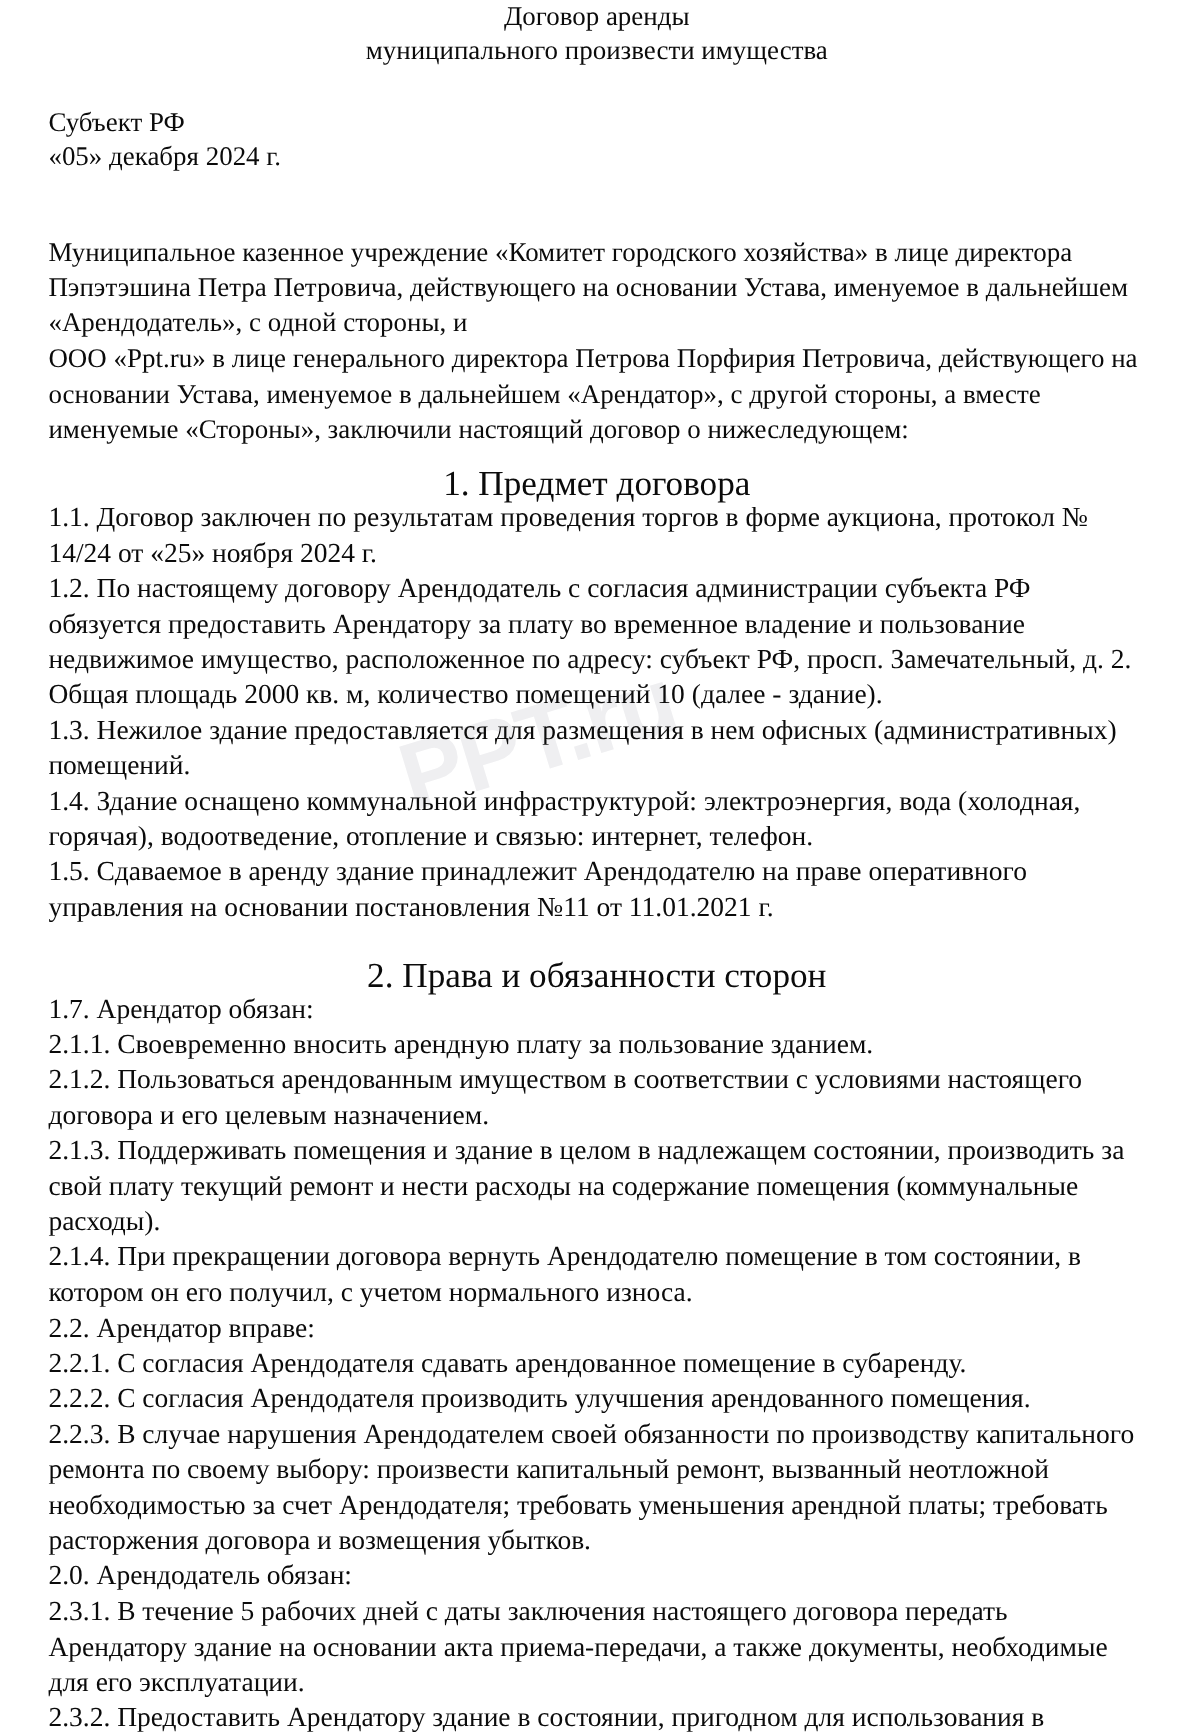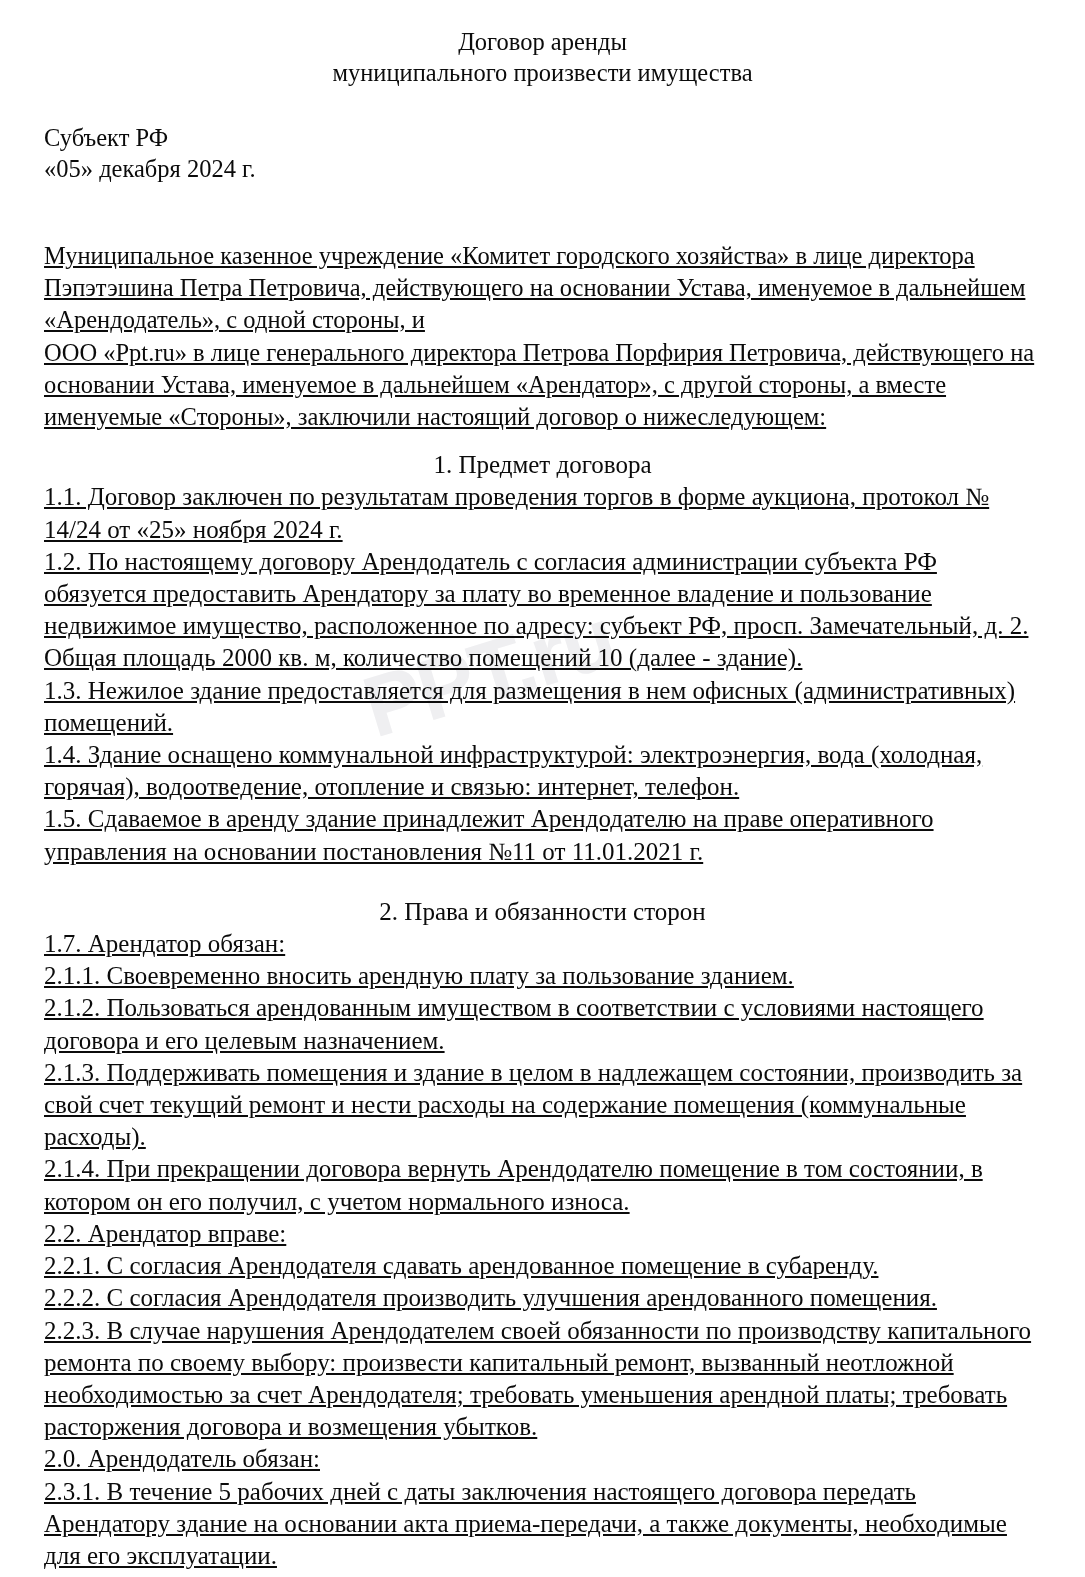--- a/index.html
+++ b/index.html
@@ -47,21 +47,20 @@
     padding: 0 44px;
     box-sizing: border-box;
   }
 
   
   .doc-title {
     text-align: center;
     font-size: 24.5px;
     line-height: 31px;
     margin: 0;
-    padding-top: 26px;
   }
   .doc-title .line {
     display: block;
   }
 
   
   .meta-row {
     display: flex;
     justify-content: space-between;
     align-items: baseline;
@@ -76,26 +75,25 @@
   
   .body-block {
     margin-top: 56px;
     font-size: 24.5px;
     line-height: 32.2px;
   }
   .para {
     margin: 0;
     text-align: left;
     hyphens: none;
-    text-decoration: underline;
   }
 
   .section-heading {
     text-align: center;
-    font-size: 25px;
+    font-size: 32px;
     line-height: 32.2px;
     margin: 0;
   }
   .section-heading.sec1 { margin-top: 16px; margin-bottom: 0; }
   .section-heading.sec2 { margin-top: 28px; margin-bottom: 0; }
 
   .clauses {
     margin: 0;
     font-size: 25px;
     line-height: 32.2px;
@@ -136,21 +134,21 @@
         <p class="para">1.5. Сдаваемое в аренду здание принадлежит Арендодателю на праве оперативного управления на основании постановления №11 от 11.01.2021 г.</p>
       </div>
     </div>
 
     <div>
       <p class="section-heading sec2">2. Права и обязанности сторон</p>
       <div class="clauses">
         <p class="para">1.7. Арендатор обязан:</p>
         <p class="para">2.1.1. Своевременно вносить арендную плату за пользование зданием.</p>
         <p class="para">2.1.2. Пользоваться арендованным имуществом в соответствии с условиями настоящего договора и его целевым назначением.</p>
-        <p class="para">2.1.3. Поддерживать помещения и здание в целом в надлежащем состоянии, производить за свой счет текущий ремонт и нести расходы на содержание помещения (коммунальные расходы).</p>
+        <p class="para">2.1.3. Поддерживать помещения и здание в целом в надлежащем состоянии, производить за свой плату текущий ремонт и нести расходы на содержание помещения (коммунальные расходы).</p>
         <p class="para">2.1.4. При прекращении договора вернуть Арендодателю помещение в том состоянии, в котором он его получил, с учетом нормального износа.</p>
         <p class="para">2.2. Арендатор вправе:</p>
         <p class="para">2.2.1. С согласия Арендодателя сдавать арендованное помещение в субаренду.</p>
         <p class="para">2.2.2. С согласия Арендодателя производить улучшения арендованного помещения.</p>
         <p class="para">2.2.3. В случае нарушения Арендодателем своей обязанности по производству капитального ремонта по своему выбору: произвести капитальный ремонт, вызванный неотложной необходимостью за счет Арендодателя; требовать уменьшения арендной платы; требовать расторжения договора и возмещения убытков.</p>
         <p class="para">2.0. Арендодатель обязан:</p>
         <p class="para">2.3.1. В течение 5 рабочих дней с даты заключения настоящего договора передать Арендатору здание на основании акта приема-передачи, а также документы, необходимые для его эксплуатации.</p>
         <p class="para">2.3.2. Предоставить Арендатору здание в состоянии, пригодном для использования в соответствии с целями аренды.</p>
 
       </div>

